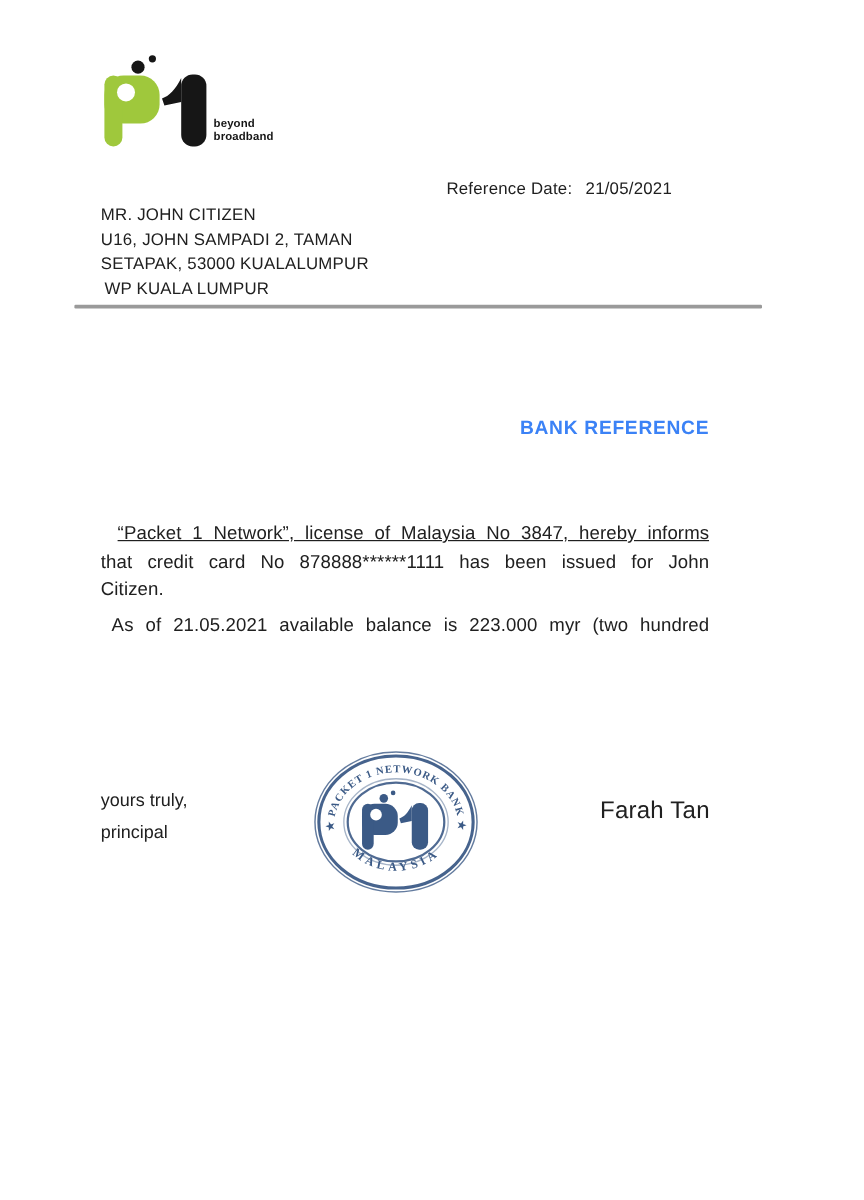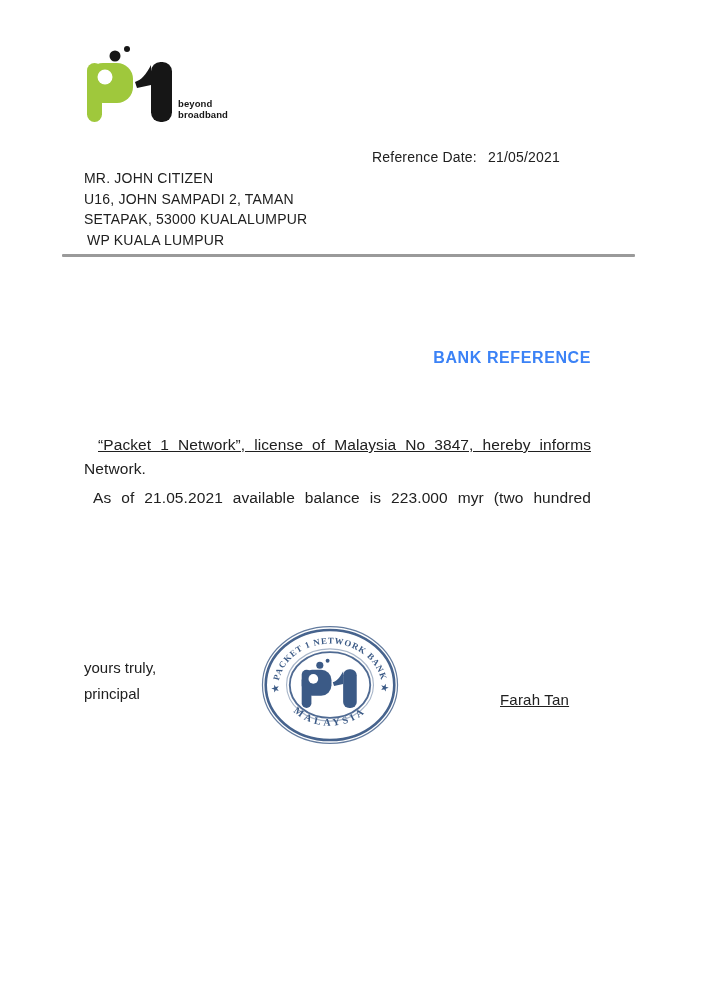--- a/index.html
+++ b/index.html
@@ -34,21 +34,21 @@
   .bodytext{position:absolute;left:84px;top:433px;width:507px;font-size:15.5px;
             line-height:23.5px;word-spacing:1.5px;letter-spacing:.1px;}
   .jline{text-align:justify;height:23.5px;overflow:hidden;}
   .jline::after{content:"";display:inline-block;width:100%;}
   .ind1{text-indent:14px;text-decoration:underline;}
   .ind2{text-indent:9px;}
   .para2{margin-top:6px;}
 
   
   .closing{position:absolute;left:84px;top:641px;font-size:15px;line-height:26px;margin-top:14px;}
-  .signer{position:absolute;left:500px;top:691px;font-size:15px;letter-spacing:.2px;text-decoration:underline;}
+  .signer{position:absolute;left:500px;top:665px;font-size:20px;letter-spacing:.2px;}
 
   
   .stamp-svg{position:absolute;left:256px;top:620px;width:148px;height:130px;opacity:.93;}
   .stamp-stroke{fill:none;stroke:var(--stamp_blue,#2d4e7d);}
   .stamp-fill{fill:var(--stamp_blue,#2d4e7d);}
   .stamp-text{fill:var(--stamp_blue,#2d4e7d);font-family:"Liberation Serif",serif;font-weight:700;}
 
   
   .footer{position:absolute;top:950px;right:6px;font-size:27.5px;line-height:32px;
           letter-spacing:-.5px;transform:scaleX(.93);transform-origin:100% 50%;white-space:nowrap;}
@@ -85,21 +85,22 @@
     <div>WP KUALA LUMPUR</div>
   </div>
 
   <div class="divider"></div>
 
   <h1 class="title">BANK REFERENCE</h1>
 
   <div class="bodytext">
     <div class="para1">
       <div class="jline ind1">“Packet 1 Network”, license of Malaysia No 3847, hereby informs</div>
-      <div>Network.</div>
+      <div class="jline">that credit card No 878888******1111 has been issued for John</div>
+      <div>Citizen.</div>
     </div>
     <div class="para2">
       <div class="jline ind2">As of 21.05.2021 available balance is 223.000 myr (two hundred</div>
     </div>
   </div>
 
   <div class="closing">
     <div>yours truly,</div>
     <div>principal</div>
   </div>

